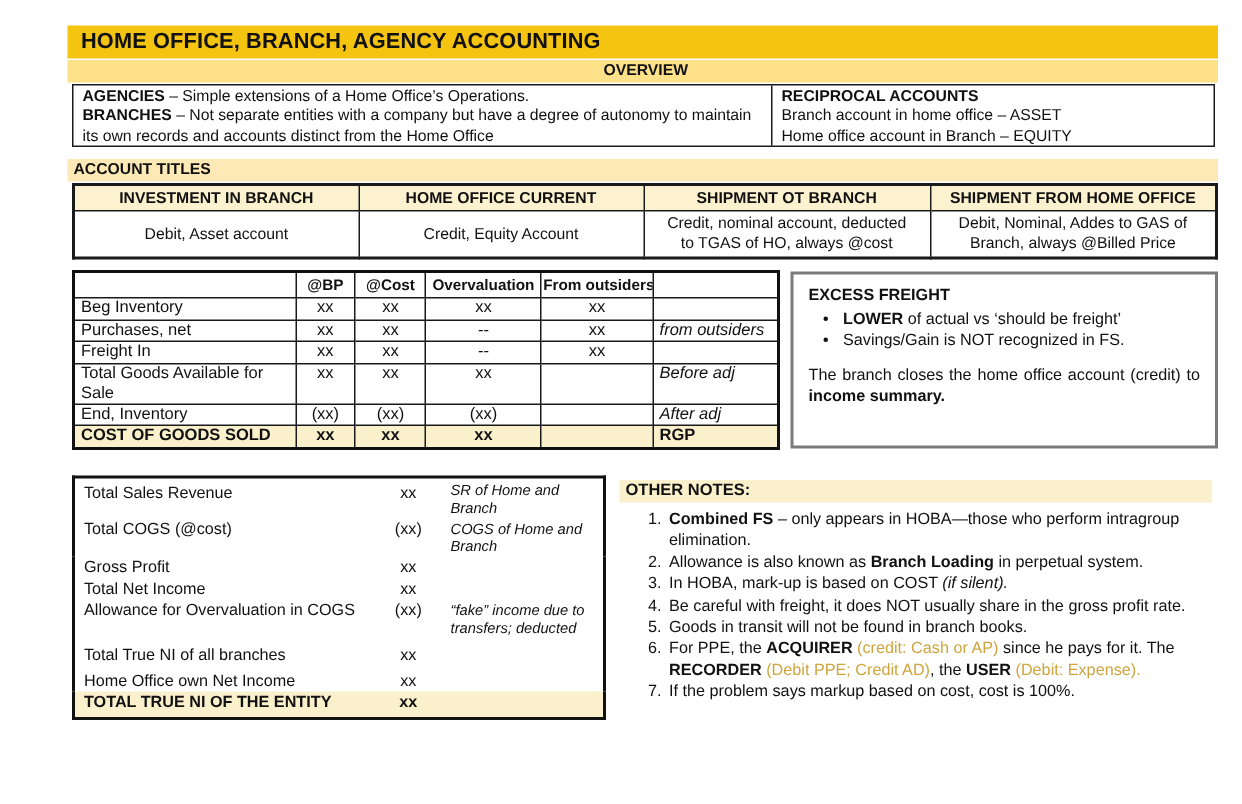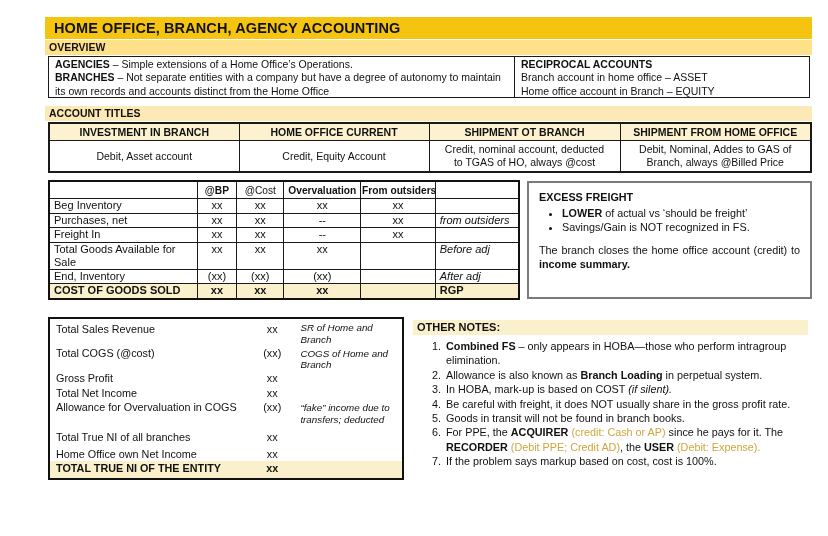--- a/index.html
+++ b/index.html
@@ -6,21 +6,21 @@
   body{width:828px;height:536px;position:relative;overflow:hidden;
        font-family:"Liberation Sans",sans-serif;color:#111;}
   .page{position:absolute;inset:0;}
 
   .title-bar{position:absolute;left:45px;top:17px;width:767px;height:22px;
     background:var(--title_bar);box-sizing:border-box;padding-left:9px;
     font-weight:700;font-size:14.5px;line-height:22px;letter-spacing:.1px;}
 
   .bar{font-weight:700;box-sizing:border-box;padding-left:4px;}
   .overview-bar{position:absolute;left:45px;top:40px;width:767px;height:15px;
-    background:var(--section_bar);font-size:10.5px;line-height:15px;}
+    background:var(--section_bar);font-size:10.5px;line-height:15px;text-align:center;}
   .account-bar{position:absolute;left:45px;top:106px;width:767px;height:15px;
     background:var(--subsection_bar);font-size:10.5px;line-height:15px;}
 
   .overview-table{position:absolute;left:48px;top:56px;width:762px;height:42px;
     border:1px solid #1a1a1a;display:flex;box-sizing:border-box;
     font-size:10.5px;line-height:13.4px;}
   .ov-left{width:466px;border-right:1px solid #1a1a1a;padding:1px 6px;box-sizing:border-box;}
   .ov-right{flex:1;padding:1px 6px;}
   .overview-table p{margin:0;}
 
@@ -117,21 +117,21 @@
         <col style="width: 39px;">
         <col style="width: 47px;">
         <col style="width: 76px;">
         <col style="width: 74px;">
         <col style="width: 83px;">
       </colgroup>
       <thead>
         <tr>
           <th style="text-align: left;"></th>
           <th style="text-align: center;"><span style="font-weight: 700;">@BP</span></th>
-          <th style="text-align: center;"><span style="font-weight: 400;">@Cost</span></th>
+          <th style="text-align: center;"><span style="font-weight: 700;">@Cost</span></th>
           <th style="text-align: center;"><span style="font-weight: 700;">Overvaluation</span></th>
           <th style="text-align: center;"><span style="font-weight: 700;">From outsiders</span></th>
           <th style="text-align: left;"></th>
         </tr>
       </thead>
       <tbody>
         <tr>
           <td style="text-align: left;">Beg Inventory</td>
           <td style="text-align: center;">xx</td>
           <td style="text-align: center;">xx</td>

